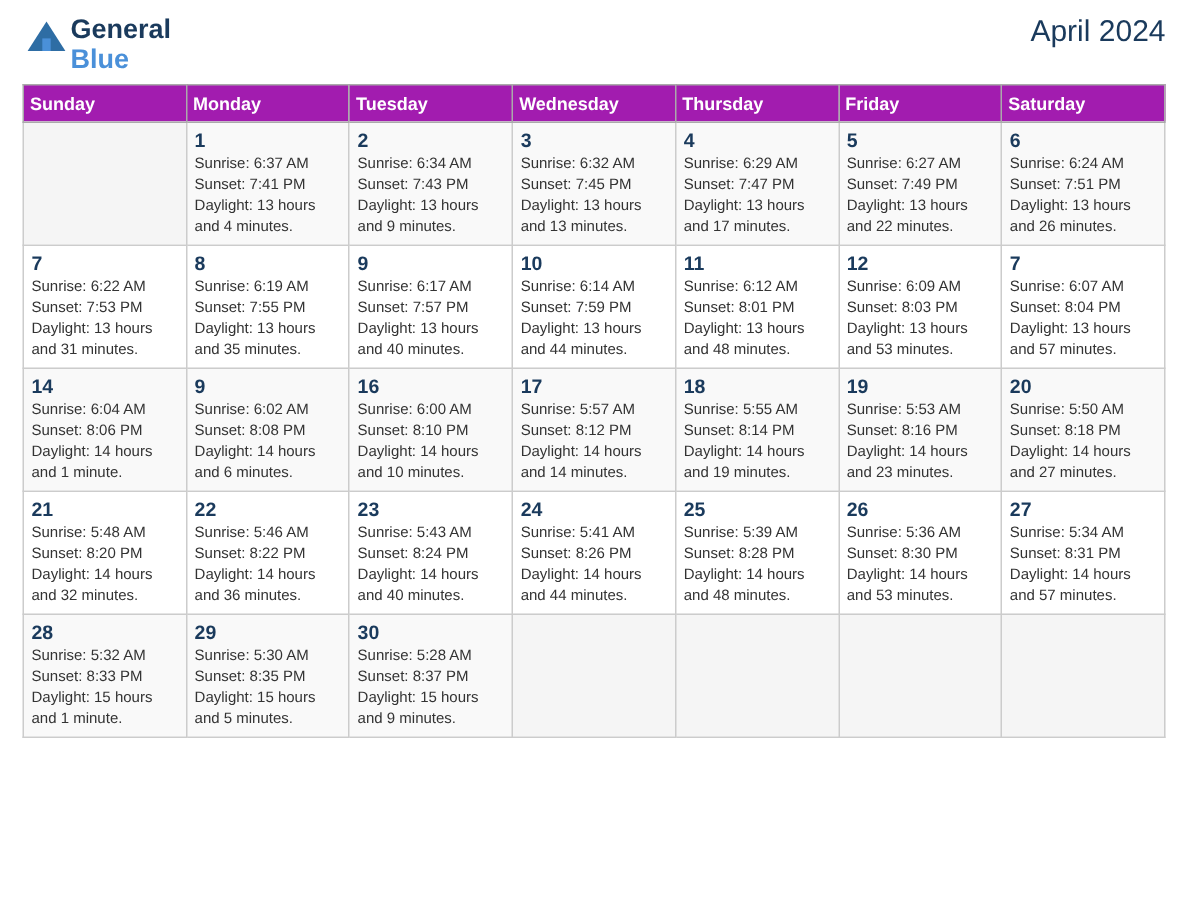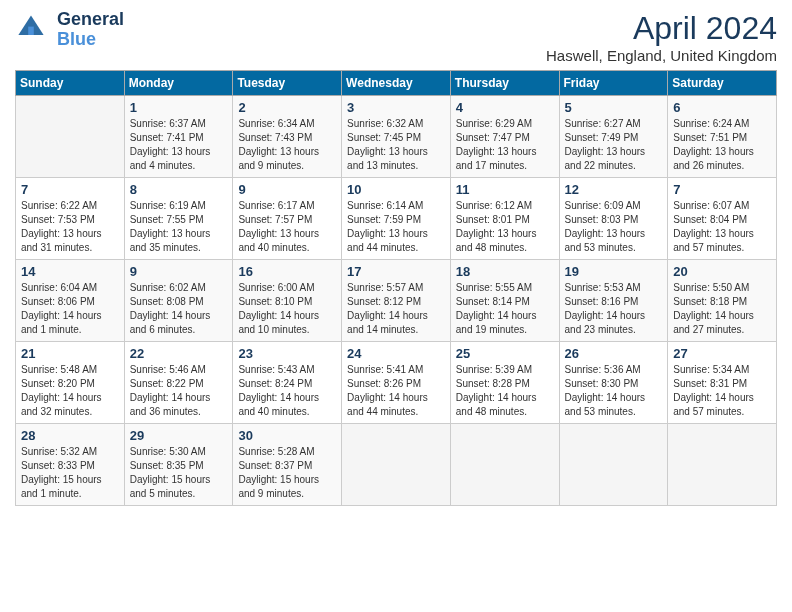--- a/index.html
+++ b/index.html
@@ -12,55 +12,55 @@
     }
     .header {
       display: flex;
       justify-content: space-between;
       align-items: flex-start;
       margin-bottom: 6px;
     }
     .logo {
       display: flex;
       align-items: center;
-      gap: 12px;
+      gap: 2px;
     }
     .logo-text {
       font-size: 18px;
       font-weight: bold;
       color: #1a3a5c;
       line-height: 1.1;
     }
     .logo-text span {
       color: #4a90d9;
     }
     .logo-icon {
       width: 28px;
       height: 28px;
       margin-left: 2px;
     }
     .title-block {
       text-align: right;
     }
     .month-year {
-      font-size: 32px;
+      font-size: 20px;
       color: #1a3a5c;
       font-weight: normal;
     }
     .location {
       font-size: 15px;
       color: #333;
     }
     table {
       width: 100%;
       border-collapse: collapse;
       table-layout: fixed;
     }
     thead tr th {
-      background-color: #0369a1;
+      background-color: #a21caf;
       color: #fff;
       font-size: 12px;
       font-weight: bold;
       padding: 5px 4px;
       text-align: left;
       border: 1px solid #aaa;
     }
     tbody tr td {
       vertical-align: top;
       border: 1px solid #ccc;
@@ -103,21 +103,20 @@
         <rect x="16" y="18" width="8" height="12" fill="#4a90d9"></rect>
       </svg>
     </div>
     <div class="logo-text">
       <div>General</div>
       <div><span>Blue</span></div>
     </div>
   </div>
   <div class="title-block">
     <div class="month-year">April 2024</div>
-    <div class="location">Haswell, England, United Kingdom</div>
   </div>
 </div>
 
 <table>
   <thead>
     <tr>
     <th>Sunday</th>
         <th>Monday</th>
         <th>Tuesday</th>
         <th>Wednesday</th>

